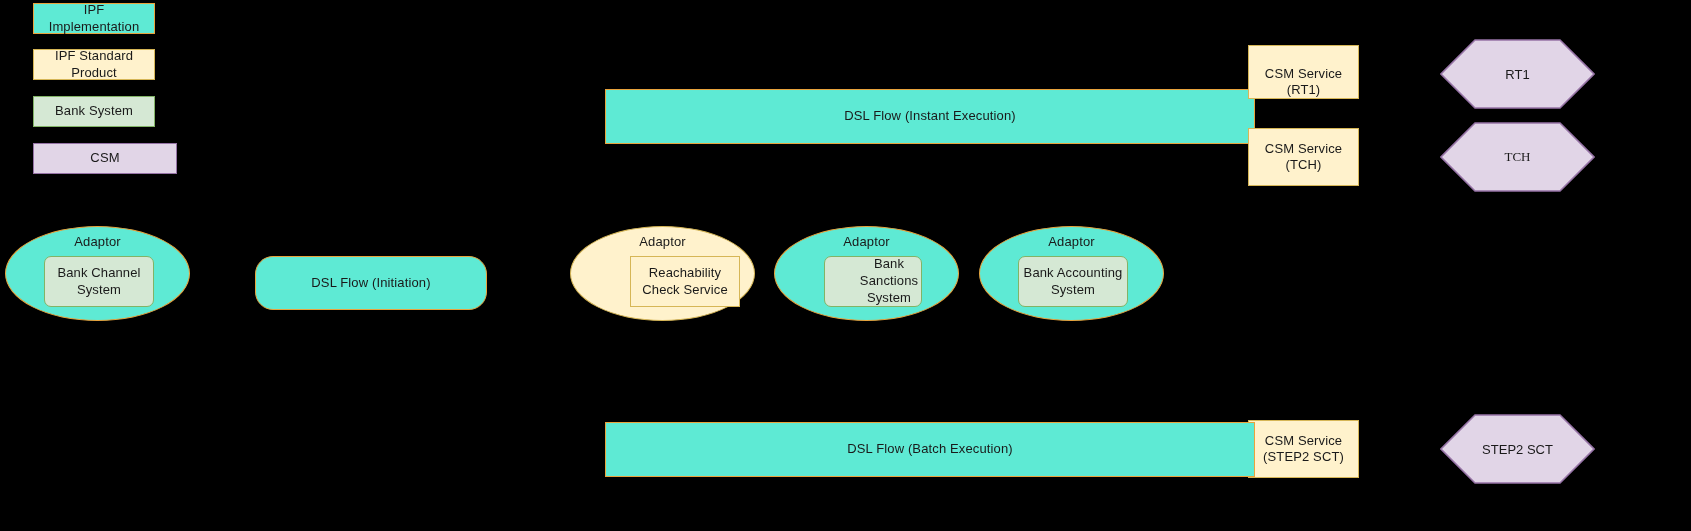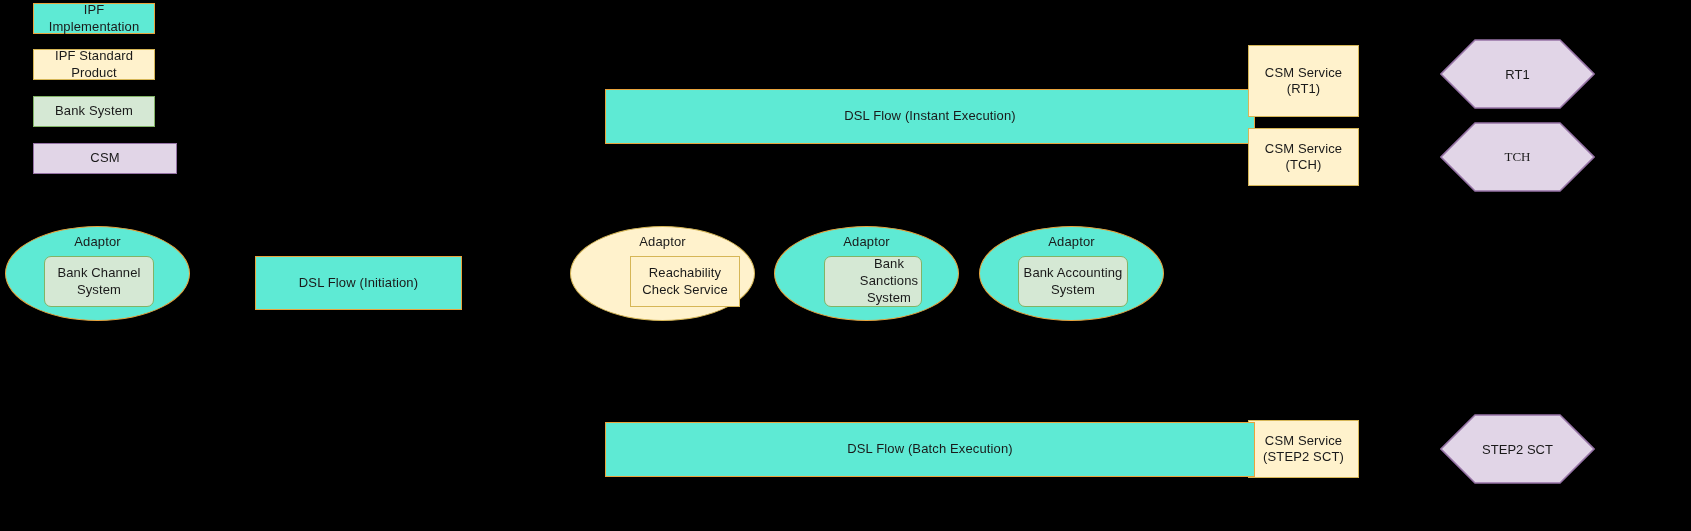--- a/index.html
+++ b/index.html
@@ -48,21 +48,21 @@
   </div>
 
   <div class="node th-csm" style="left:33px;top:143px;width:144px;height:31px;">
     <span class="legend-label">CSM</span>
   </div>
 
   <div class="node th-impl" style="left:605px;top:89px;width:650px;height:55px;">
     <span>DSL Flow (Instant Execution)</span>
   </div>
 
-  <div class="node th-std" style="left:1248px;top:45px;width:111px;height:72px;">
+  <div class="node th-std" style="left:1248px;top:45px;width:111px;height:54px;align-items:flex-end;">
     <span>CSM Service (RT1)</span>
   </div>
 
   <div class="node th-std" style="left:1248px;top:128px;width:111px;height:58px;">
     <span>CSM Service (TCH)</span>
   </div>
 
   <div class="node th-std" style="left:1248px;top:420px;width:111px;height:58px;">
     <span>CSM Service (STEP2 SCT)</span>
   </div>
@@ -109,21 +109,21 @@
     </div>
   </div>
 
   <div class="node ellipse th-impl" style="left:979px;top:226px;width:185px;height:95px;">
     <span class="ell-label">Adaptor</span>
     <div class="inner rounded th-bank" style="left:38px;top:29px;width:110px;height:51px;">
       <span>Bank Accounting System</span>
     </div>
   </div>
 
-  <div class="node th-impl" style="left:255px;top:256px;width:207px;height:54px;">
+  <div class="node th-impl" style="left:255px;top:256px;width:232px;height:54px;border-radius:18px;">
     <span>DSL Flow (Initiation)</span>
   </div>
 
   <div class="node th-impl" style="left:605px;top:422px;width:650px;height:55px;">
     <span>DSL Flow (Batch Execution)</span>
   </div>
 
 </div>
 
 </body></html>

